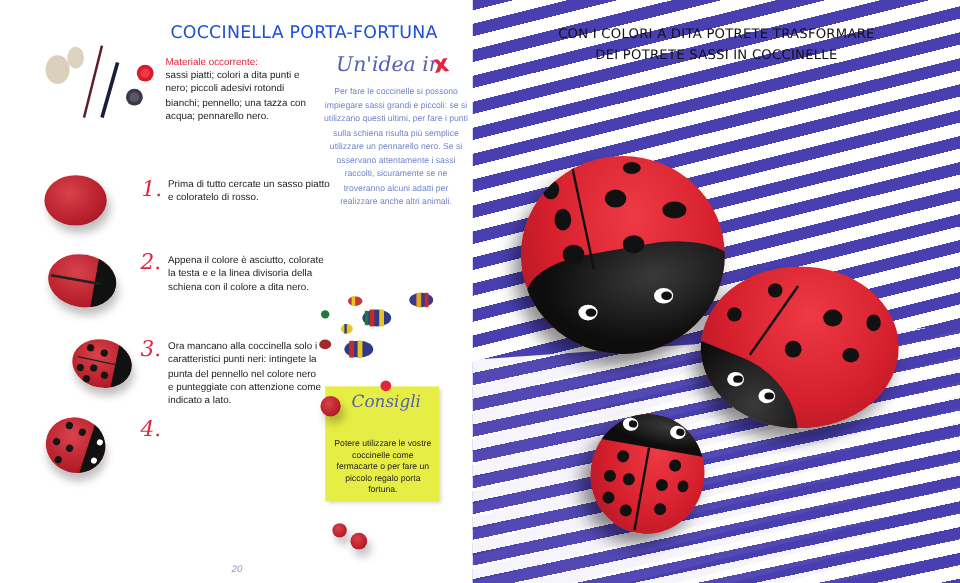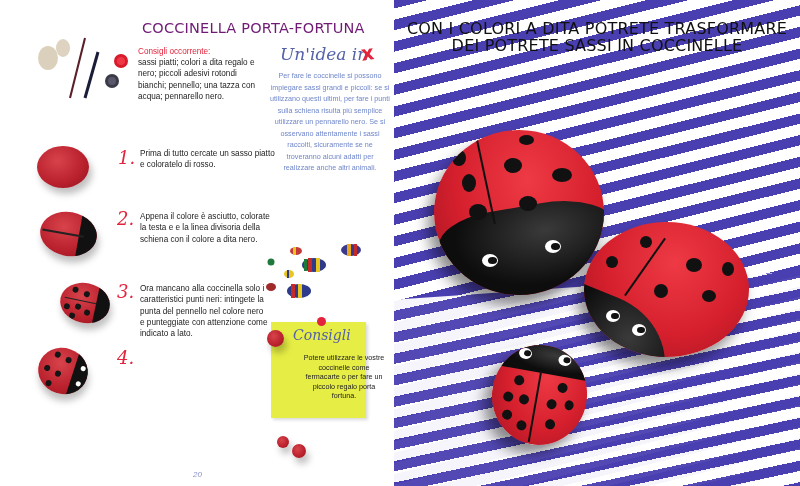--- a/index.html
+++ b/index.html
@@ -1,49 +1,49 @@
 <!DOCTYPE html>
 <html><head>
 <meta charset="utf-8">
 <style>
   * { box-sizing: border-box; margin: 0; padding: 0; }
   html, body { width: 800px; height: 486px; overflow: hidden; background: #fff; }
   body { position: relative; font-family: "Liberation Sans", sans-serif; }
 
   
   .left-page { position: absolute; left: 0; top: 0; width: 394px; height: 486px; background: #fff; }
-  .page-title { position: absolute; left: 142px; top: 20px; font-family: "DejaVu Sans", sans-serif; font-size: 14.5px; color: #701a75; letter-spacing: 0.2px; }
+  .page-title { position: absolute; left: 142px; top: 20px; font-family: "DejaVu Sans", sans-serif; font-size: 14.5px; color: #1d4ed8; letter-spacing: 0.2px; }
   .materials-photo { position: absolute; left: 30px; top: 30px; width: 106px; height: 70px; }
   .materials-label { position: absolute; left: 138px; top: 47px; font-size: 8.2px; color: #e2243c; }
   .materials-text { position: absolute; left: 138px; top: 57px; width: 128px; font-size: 8.2px; line-height: 11.3px; color: #222; }
 
   .idea-title { position: absolute; left: 280px; top: 44px; font-family: "DejaVu Serif", serif; font-style: italic; font-size: 17px; color: #5561a8; }
   .idea-x { position: absolute; left: 361px; top: 41px; font-family: "DejaVu Sans", sans-serif; font-size: 20px; color: #e2243c; font-weight: bold; transform: rotate(-8deg); }
   .idea-text { position: absolute; left: 270px; top: 70px; width: 120px; font-size: 7.2px; line-height: 11.5px; color: #6f86c9; text-align: center; }
   .step-num { position: absolute; font-family: "DejaVu Serif", serif; font-style: italic; font-size: 18px; color: #e2243c; }
   .step-text { position: absolute; font-size: 8.2px; line-height: 11.3px; color: #222; width: 135px; }
 
   .stone { position: absolute; border-radius: 50%; box-shadow: 3px 6px 7px rgba(0,0,0,0.25); overflow: hidden; }
   .stone-red { background: radial-gradient(ellipse at 40% 35%, #d8434b 0%, #b8202c 60%, #8d1420 100%); }
   .dot { position: absolute; width: 6px; height: 6px; border-radius: 50%; background: #151515; }
 
   .consigli-box { position: absolute; left: 271px; top: 322px; width: 95px; height: 96px; background: #e6ee45; box-shadow: 2px 2px 3px rgba(0,0,0,0.15); }
   .consigli-pin { position: absolute; left: 317px; top: 317px; width: 9px; height: 9px; border-radius: 50%; background: #e2243c; }
   .consigli-title { position: absolute; left: 293px; top: 327px; font-family: "DejaVu Serif", serif; font-style: italic; font-size: 14px; color: #5561a8; }
-  .consigli-text { position: absolute; left: 276px; top: 353px; width: 86px; font-size: 7.2px; line-height: 9.5px; color: #222; text-align: center; margin-left: 25px; }
+  .consigli-text { position: absolute; left: 276px; top: 365px; width: 86px; font-size: 7.2px; line-height: 9.5px; color: #222; text-align: center; }
 
   .page-number { position: absolute; left: 193px; top: 470px; font-size: 8px; font-style: italic; color: #8a93c9; }
 
   
   .right-page { position: absolute; left: 394px; top: 0; width: 406px; height: 486px; overflow: hidden; background: #fff; }
   .stripes { position: absolute; left: -100px; top: -150px; width: 700px; height: 800px;
     background: repeating-linear-gradient(166deg, #4a3fb0 0px, #4a3fb0 10px, #ffffff 10px, #ffffff 21px); }
   .stripes-2 { position: absolute; left: -60px; top: 280px; width: 700px; height: 400px; transform: rotate(-4deg);
     background: repeating-linear-gradient(172deg, #4a3fb0 0px, #4a3fb0 10px, #ffffff 10px, #ffffff 21px); opacity: 0.95;}
-  .headline { position: absolute; left: 0; top: 20px; width: 406px; text-align: center; font-family: "DejaVu Sans", sans-serif; font-size: 16px; line-height: 17px; color: #111; letter-spacing: 0.2px; }
+  .headline { position: absolute; left: 0; top: 20px; width: 406px; text-align: center; font-family: "DejaVu Sans", sans-serif; font-size: 11px; line-height: 17px; color: #111; letter-spacing: 0.2px; }
 
   .big-bug { position: absolute; border-radius: 50%; overflow: hidden; box-shadow: -6px 10px 14px rgba(0,0,0,0.45); }
   .bug-body { position: absolute; inset: 0; background: radial-gradient(ellipse at 55% 30%, #ee3a45 0%, #d51f2d 55%, #a01421 100%); }
   .bug-head { position: absolute; background: radial-gradient(ellipse at 60% 30%, #3a3a3a 0%, #0d0d0d 60%); }
   .bug-line { position: absolute; background: #111; }
   .bdot { position: absolute; border-radius: 50%; background: #111; }
   .eye { position: absolute; border-radius: 50%; background: #fff; }
   .eye::after { content: ""; position: absolute; width: 55%; height: 55%; border-radius: 50%; background: #111; right: 8%; top: 22%; }
 </style>
 </head>
@@ -58,22 +58,22 @@
       <line x1="55" y1="8" x2="40" y2="68" stroke="#5a1f28" stroke-width="2"></line>
       <line x1="68" y1="22" x2="55" y2="68" stroke="#1a1d3a" stroke-width="3"></line>
       <circle cx="91" cy="31" r="7" fill="#d81b2b"></circle>
       <circle cx="91" cy="31" r="4" fill="#ee3846"></circle>
       <circle cx="82" cy="51" r="7" fill="#3a3a48"></circle>
       <circle cx="82" cy="51" r="4" fill="#58586a"></circle>
     </svg>
   </div>
 
   <div class="page-title">COCCINELLA PORTA-FORTUNA</div>
-  <div class="materials-label">Consigli occorrente:</div>
-  <div class="materials-text">sassi piatti; colori a dita regalo e nero; piccoli adesivi rotondi bianchi; pennello; una tazza con acqua; pennarello nero.</div>
+  <div class="materials-label">Materiale occorrente:</div>
+  <div class="materials-text">sassi piatti; colori a dita punti e nero; piccoli adesivi rotondi bianchi; pennello; una tazza con acqua; pennarello nero.</div>
 
   <div class="idea-title">Un'idea in</div>
   <div class="idea-x">x</div>
   <div class="idea-text">Per fare le coccinelle si possono impiegare sassi grandi e piccoli: se si utilizzano questi ultimi, per fare i punti sulla schiena risulta più semplice utilizzare un pennarello nero. Se si osservano attentamente i sassi raccolti, sicuramente se ne troveranno alcuni adatti per realizzare anche altri animali.</div>
 
   <div class="stone stone-red" style="left:37px;top:146px;width:52px;height:42px;"></div>
   <div class="step-num" style="left:118px;top:147px;">1.</div>
   <div class="step-text" style="left:140px;top:148px;">Prima di tutto cercate un sasso piatto e coloratelo di rosso.</div>
 
   <div class="stone stone-red" style="left:40px;top:212px;width:57px;height:44px;transform:rotate(10deg);">

